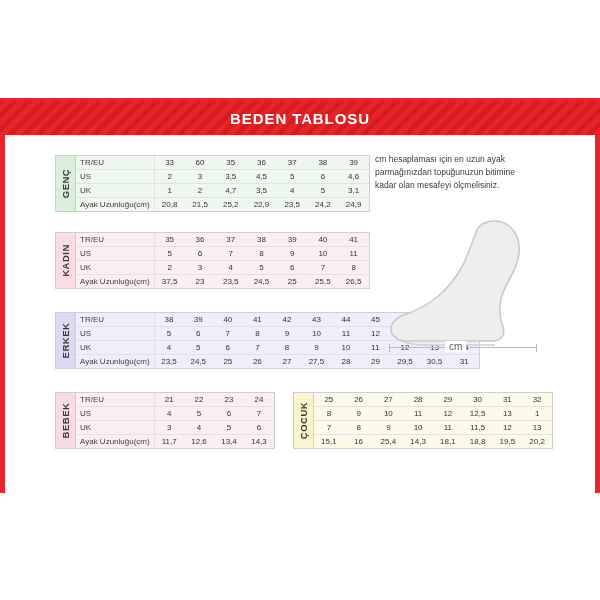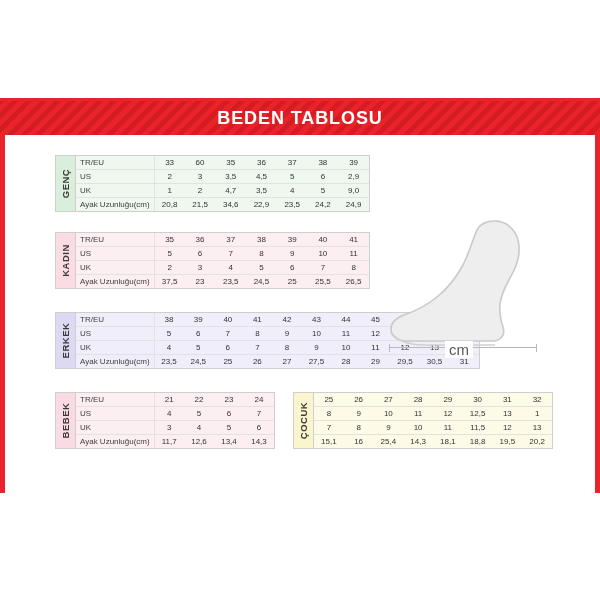--- a/index.html
+++ b/index.html
@@ -34,21 +34,21 @@
         -45deg,
         #e8242a 0px, #e8242a 5px,
         #d41c22 5px, #d41c22 10px
       );
     display: flex;
     align-items: center;
     justify-content: center;
   }
   .header-title {
     color: #ffffff;
-    font-size: 18px;
+    font-size: 15px;
     font-weight: bold;
     letter-spacing: 0.9px;
   }
   
   .side-bar-left, .side-bar-right {
     position: absolute;
     top: 34px; bottom: 0;
     width: 5px;
     background: #e8242a;
   }
@@ -154,21 +154,21 @@
     width: 1px; height: 8px;
     background: #b9b9b9;
   }
   .dim-line::before { left: 0; }
   .dim-line::after  { right: 0; }
   .cm-chip {
     position: absolute;
     left: 440px; top: 206px;
     background: #ffffff;
     padding: 0 4px;
-    font-size: 15px;
+    font-size: 10px;
     color: #5a5a5a;
   }
 </style>
 </head>
 <body>
 
 <div class="page">
   <div class="sheet">
 
     <div class="header-band">
@@ -197,37 +197,37 @@
             <td>39</td>
           </tr>
           <tr>
             <td class="rowlabel">US</td>
             <td>2</td>
             <td>3</td>
             <td>3,5</td>
             <td>4,5</td>
             <td>5</td>
             <td>6</td>
-            <td>2,9</td>
+            <td>4,6</td>
           </tr>
           <tr>
             <td class="rowlabel">UK</td>
             <td>1</td>
             <td>2</td>
             <td>4,7</td>
             <td>3,5</td>
             <td>4</td>
             <td>5</td>
-            <td>9,0</td>
+            <td>3,1</td>
           </tr>
           <tr>
             <td class="rowlabel">Ayak Uzunluğu(cm)</td>
             <td>20,8</td>
             <td>21,5</td>
-            <td>34,6</td>
+            <td>25,2</td>
             <td>22,9</td>
             <td>23,5</td>
             <td>24,2</td>
             <td>24,9</td>
           </tr>
         </tbody>
           </table>
       </div>
 
       <div class="block t-pink" id="block-kadin">
@@ -427,20 +427,21 @@
             <td>14,3</td>
             <td>18,1</td>
             <td>18,8</td>
             <td>19,5</td>
             <td>20,2</td>
           </tr>
         </tbody>
           </table>
       </div>
 
+      <div class="note">cm hesaplaması için en uzun ayak parmağınızdan topuğunuzun bitimine kadar olan mesafeyi ölçmelisiniz.</div>
 
       <div class="foot-wrap">
         <svg viewBox="0 0 175 140" width="175" height="140">
           <path d="M118 6 C131 6 141 17 142 31 C143 44 138 54 133 63
                    C128 72 124 80 123 89 C122 98 124 106 126 112
                    C128 118 126 124 118 126 L30 126
                    C20 126 14 121 14 114 C14 107 19 103 27 100
                    C39 96 50 90 60 82 C70 74 79 63 86 50
                    C92 38 96 24 100 15 C103 9 110 6 118 6 Z" fill="#eeeeee" stroke="#c9c9c9" stroke-width="1.6"></path>
           <path d="M14 118 C22 127 33 130 47 130 L118 130" fill="none" stroke="#cfcfcf" stroke-width="1.4"></path>

